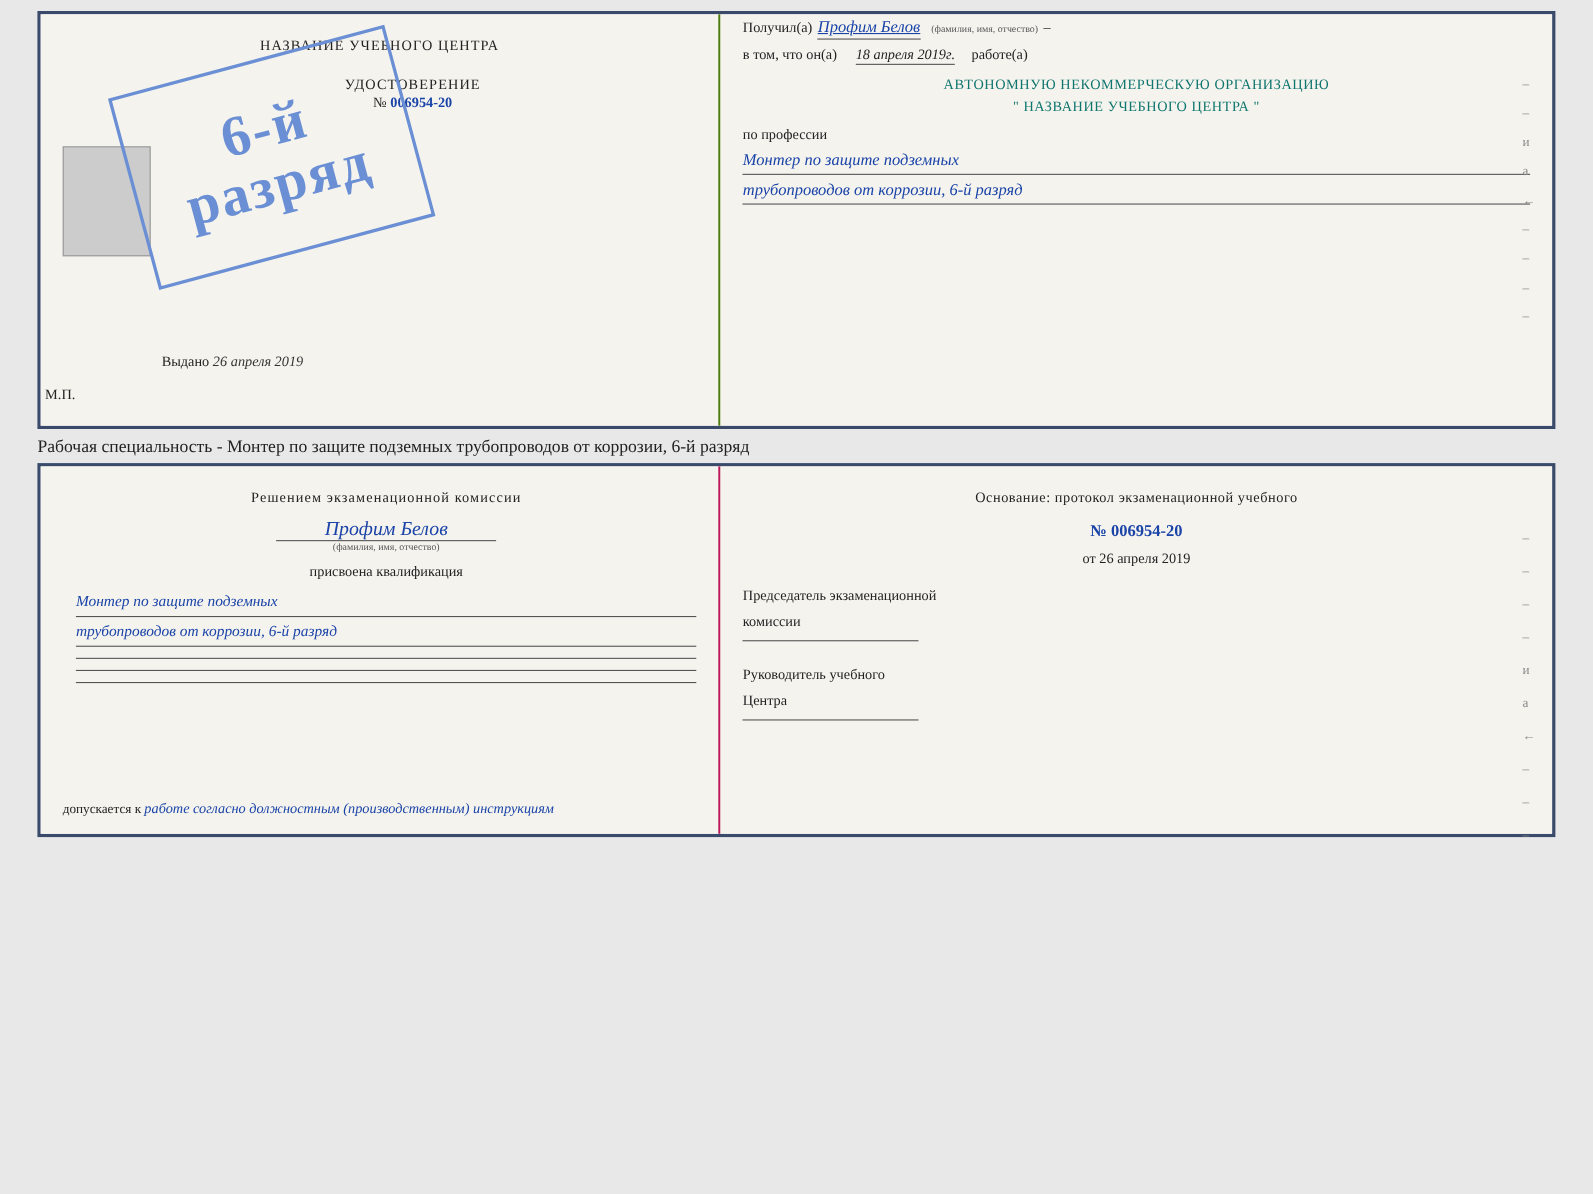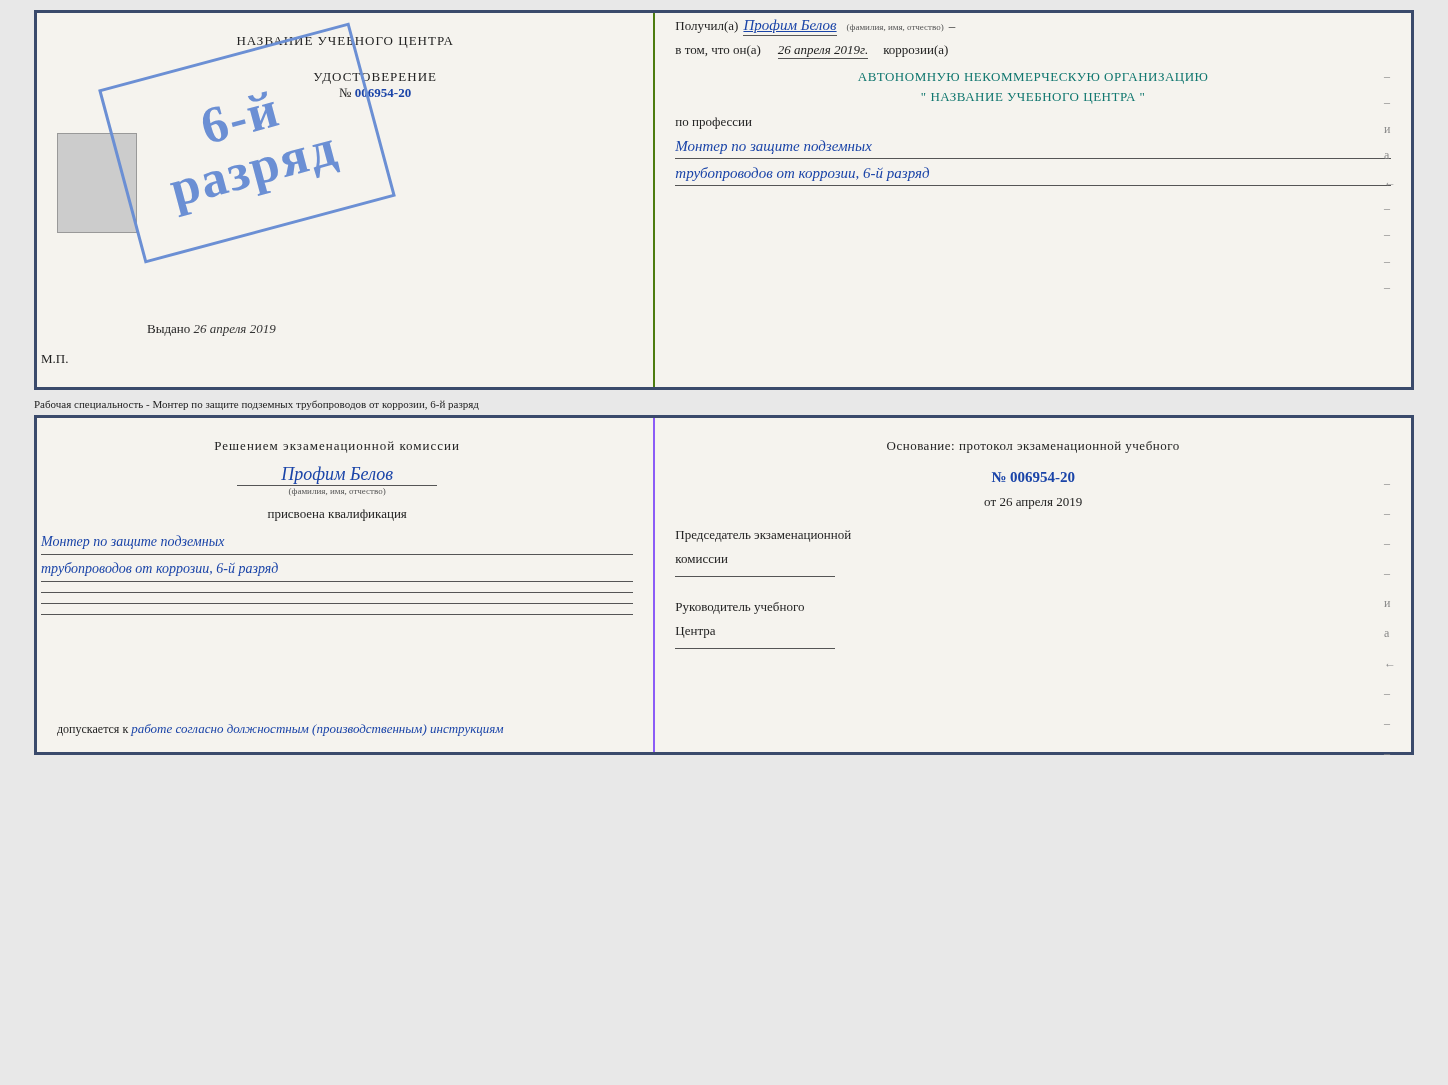--- a/index.html
+++ b/index.html
@@ -218,36 +218,36 @@
       right: 15px;
       top: 50px;
       font-size: 12px;
       color: #888;
       line-height: 2.2;
     }
 
     
     .separator-text {
       margin: 5px 0 5px 0;
-      font-size: 11px;
+      font-size: 16px;
       color: #222;
     }
 
     
     .cert-book-bottom {
       display: flex;
       border: 3px solid #3a4a6b;
       background: #f5f3ee;
       min-height: 340px;
     }
 
     .cert-bottom-left {
       width: 45%;
-      border-right: 2px solid #8b5cf6;
-      padding: 20px 20px 10px 4px;
+      border-right: 2px solid #be185d;
+      padding: 20px 20px 10px 32px;
       position: relative;
       background: #f5f3ee;
     }
 
     .cert-bottom-right {
       width: 55%;
       padding: 20px 20px 10px 20px;
       position: relative;
       background: #f5f3ee;
     }
@@ -413,22 +413,22 @@
 
       <div class="poluchil-line">
         <span class="poluchil-label">Получил(а)</span>
         <span class="poluchil-name" style="text-decoration: underline;">Профим Белов</span>
         <span style="font-size:9px;color:#555;margin-left:2px;">(фамилия, имя, отчество)</span>
         <span class="poluchil-dash">–</span>
       </div>
 
       <div class="vtom-line">
         <span class="vtom-label">в том, что он(а)</span>
-        <span class="vtom-date">26 апреля 2019г.</span>
-        <span class="vtom-okончил">коррозии(а)</span>
+        <span class="vtom-date">18 апреля 2019г.</span>
+        <span class="vtom-okончил">работе(а)</span>
       </div>
 
       <div class="org-block">
         <div>АВТОНОМНУЮ НЕКОММЕРЧЕСКУЮ ОРГАНИЗАЦИЮ</div>
         <div>"  НАЗВАНИЕ УЧЕБНОГО ЦЕНТРА  "</div>
       </div>
 
       <div class="po-professii">по профессии</div>
 
       <span class="professiya-handwritten">Монтер по защите подземных</span>

